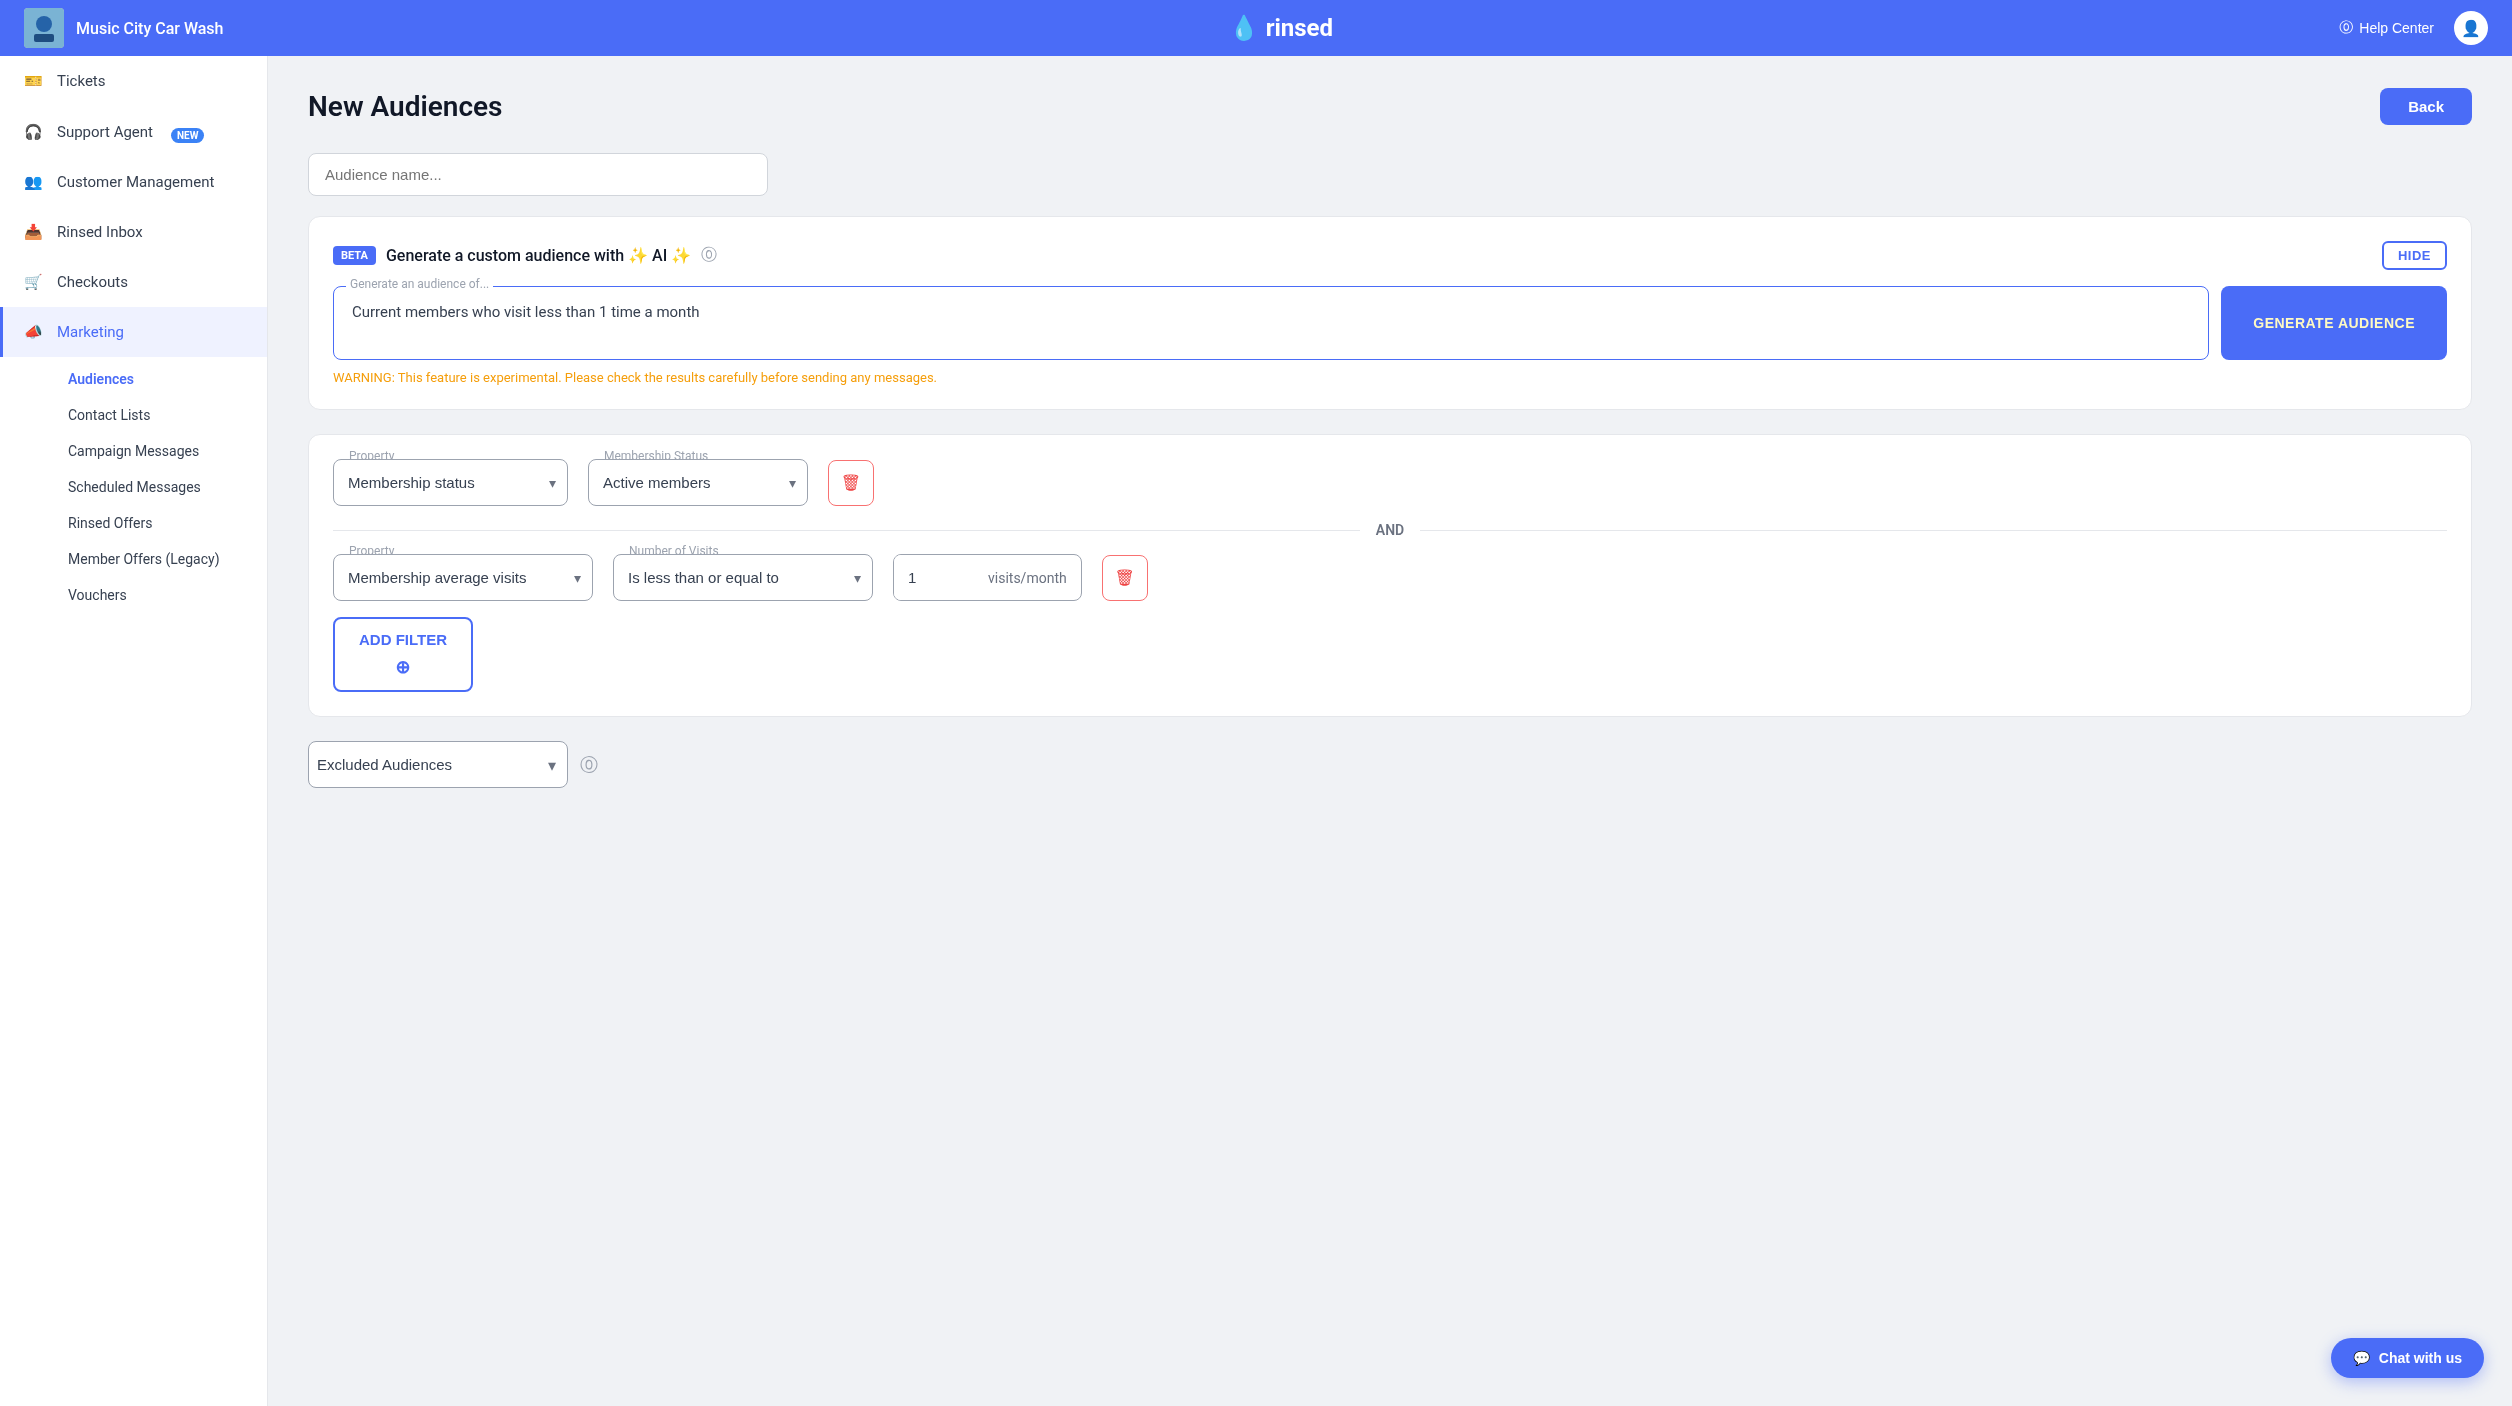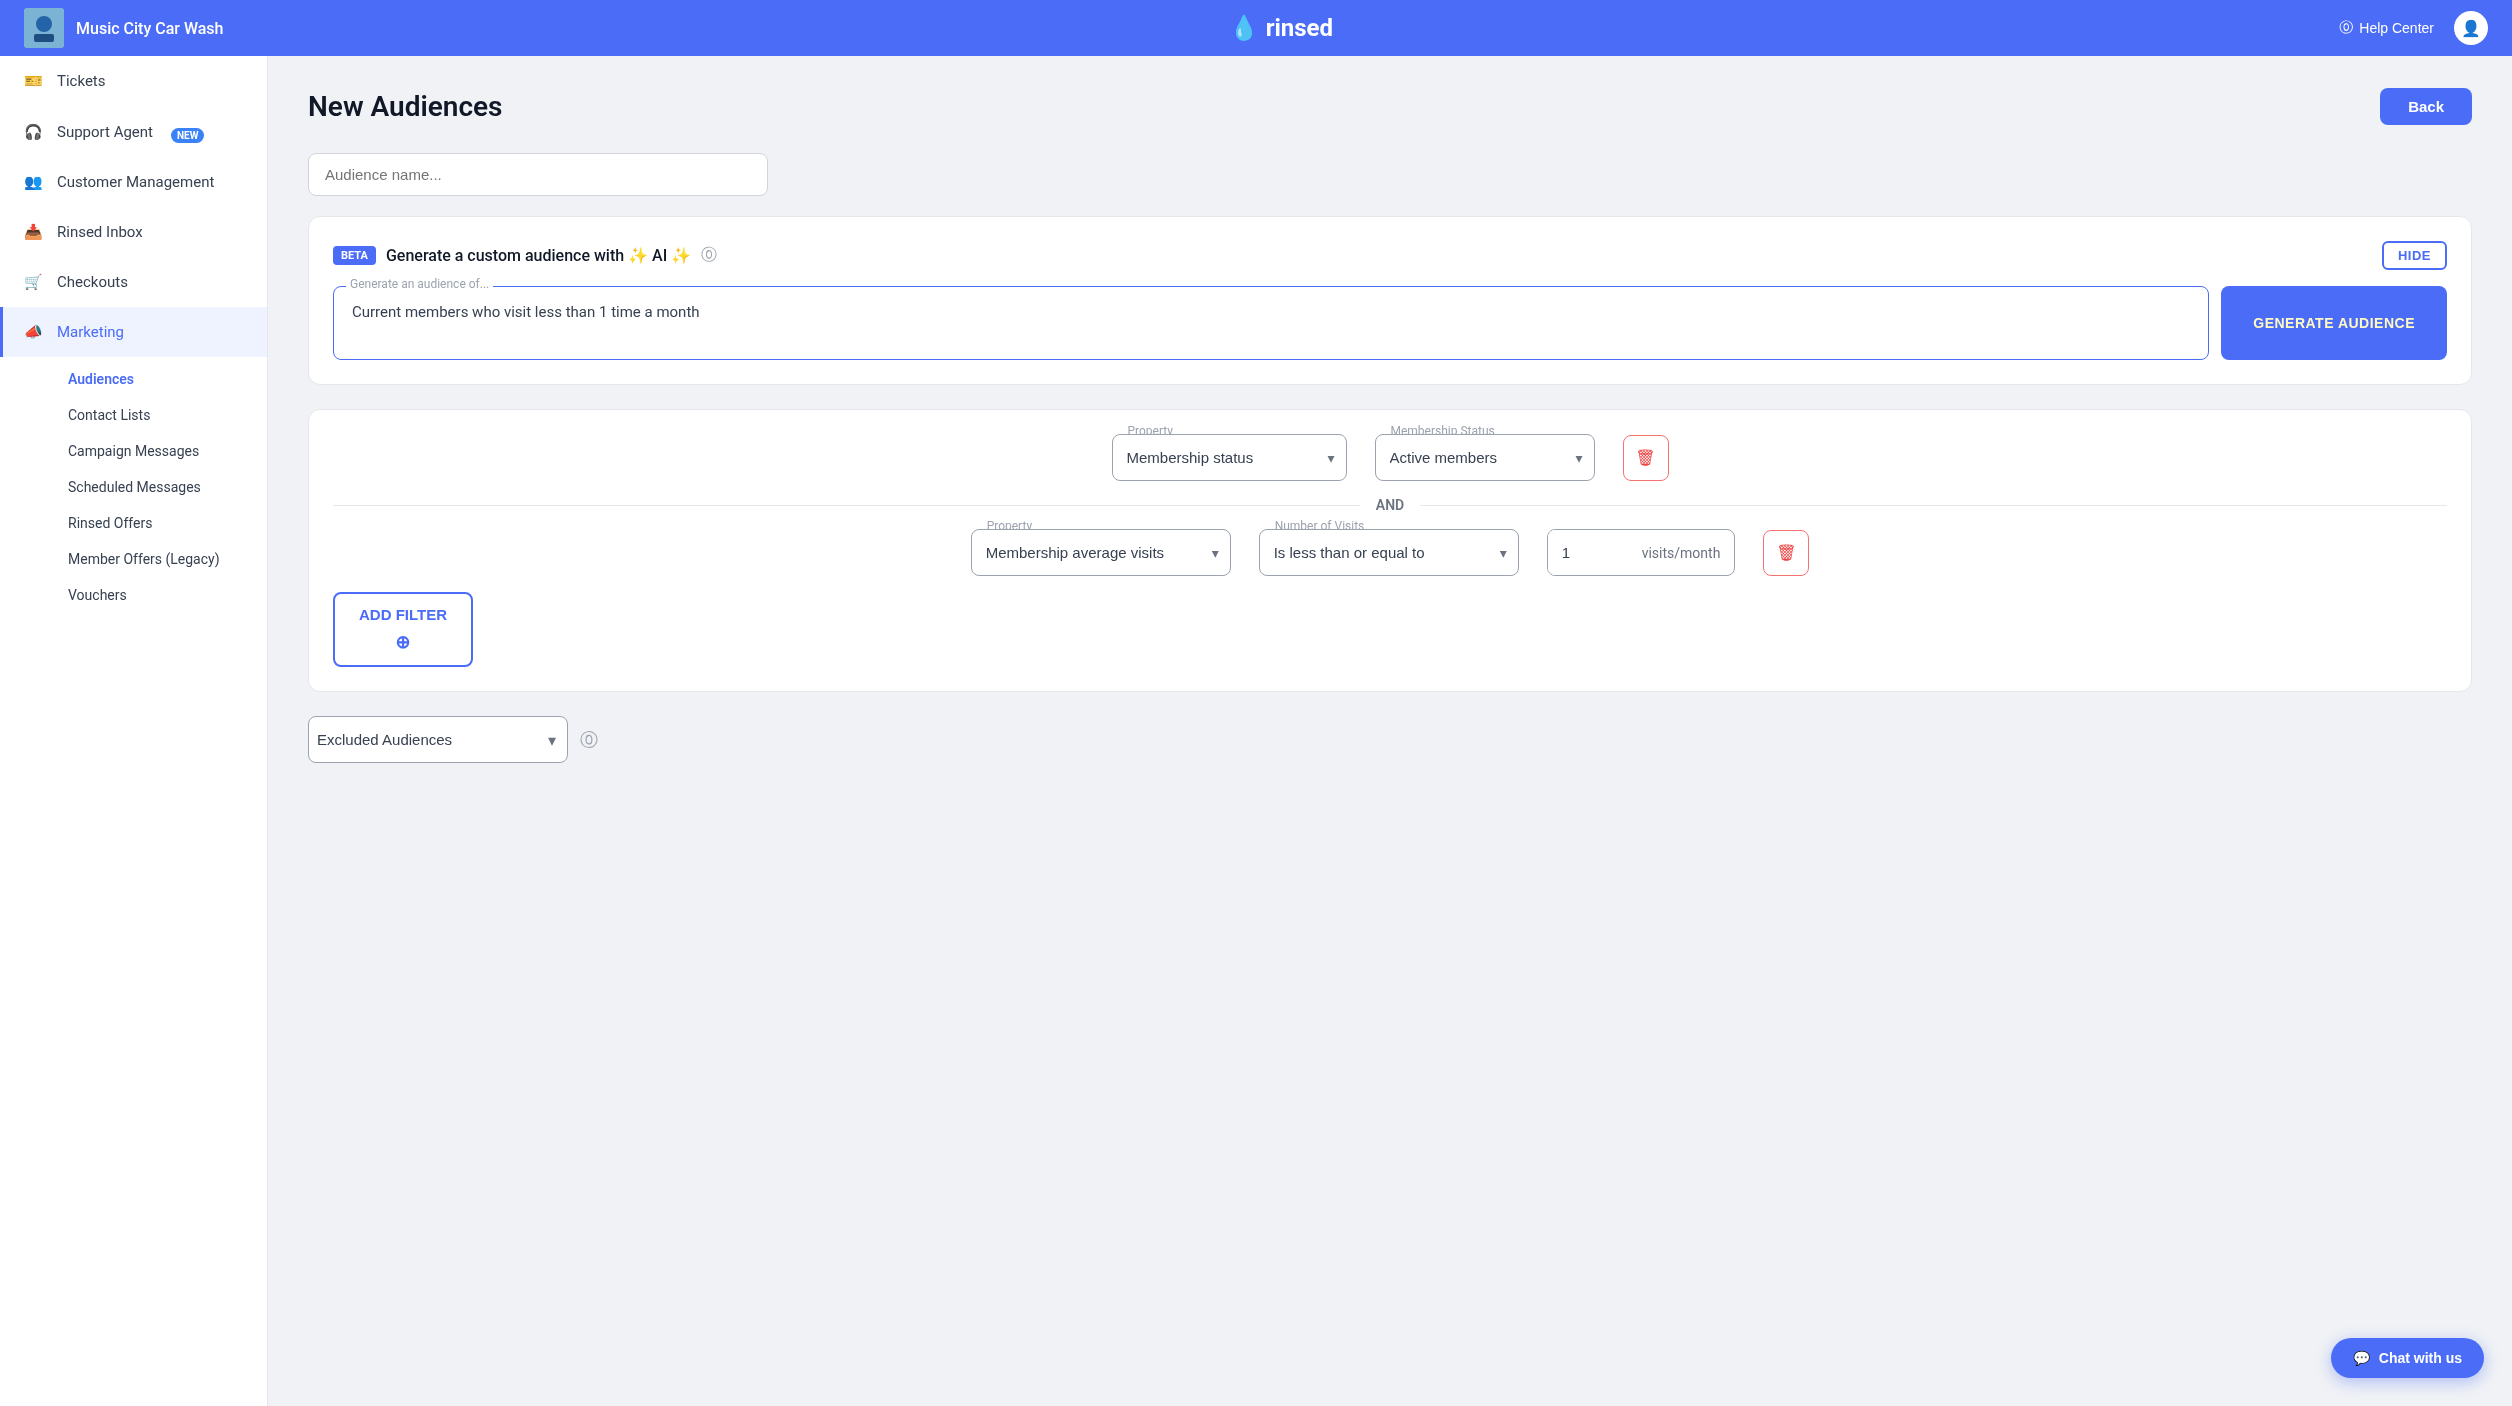--- a/index.html
+++ b/index.html
@@ -274,23 +274,22 @@
     .filters-card {
       background: #fff;
       border: 1px solid #e5e7eb;
       border-radius: 12px;
       padding: 24px;
       margin-bottom: 24px;
     }
     .filter-row {
       display: flex;
       align-items: center;
-      gap: 28px;
+      gap: 20px;
       margin-bottom: 16px;
-      justify-content: center;
     }
     .filter-field {
       display: flex;
       flex-direction: column;
       position: relative;
     }
     .filter-field-label {
       position: absolute;
       top: -10px;
       left: 12px;
@@ -543,20 +542,21 @@
         </div>
         <button class="hide-btn">HIDE</button>
       </div>
       <div class="ai-input-row">
         <div class="ai-input-wrapper">
           <span class="ai-input-label">Generate an audience of...</span>
           <textarea class="ai-textarea" style="">Current members who visit less than 1 time a month</textarea>
         </div>
         <button class="generate-btn">GENERATE AUDIENCE</button>
       </div>
+      <div class="warning-text">WARNING: This feature is experimental. Please check the results carefully before sending any messages.</div>
     </div>
 
     <div class="filters-card">
 
       <div class="filter-row">
         <div class="filter-field">
           <span class="filter-field-label">Property</span>
           <div class="select-wrapper">
             <select class="filter-select" style="min-width: 220px;">
               <option selected="">Membership status</option>

